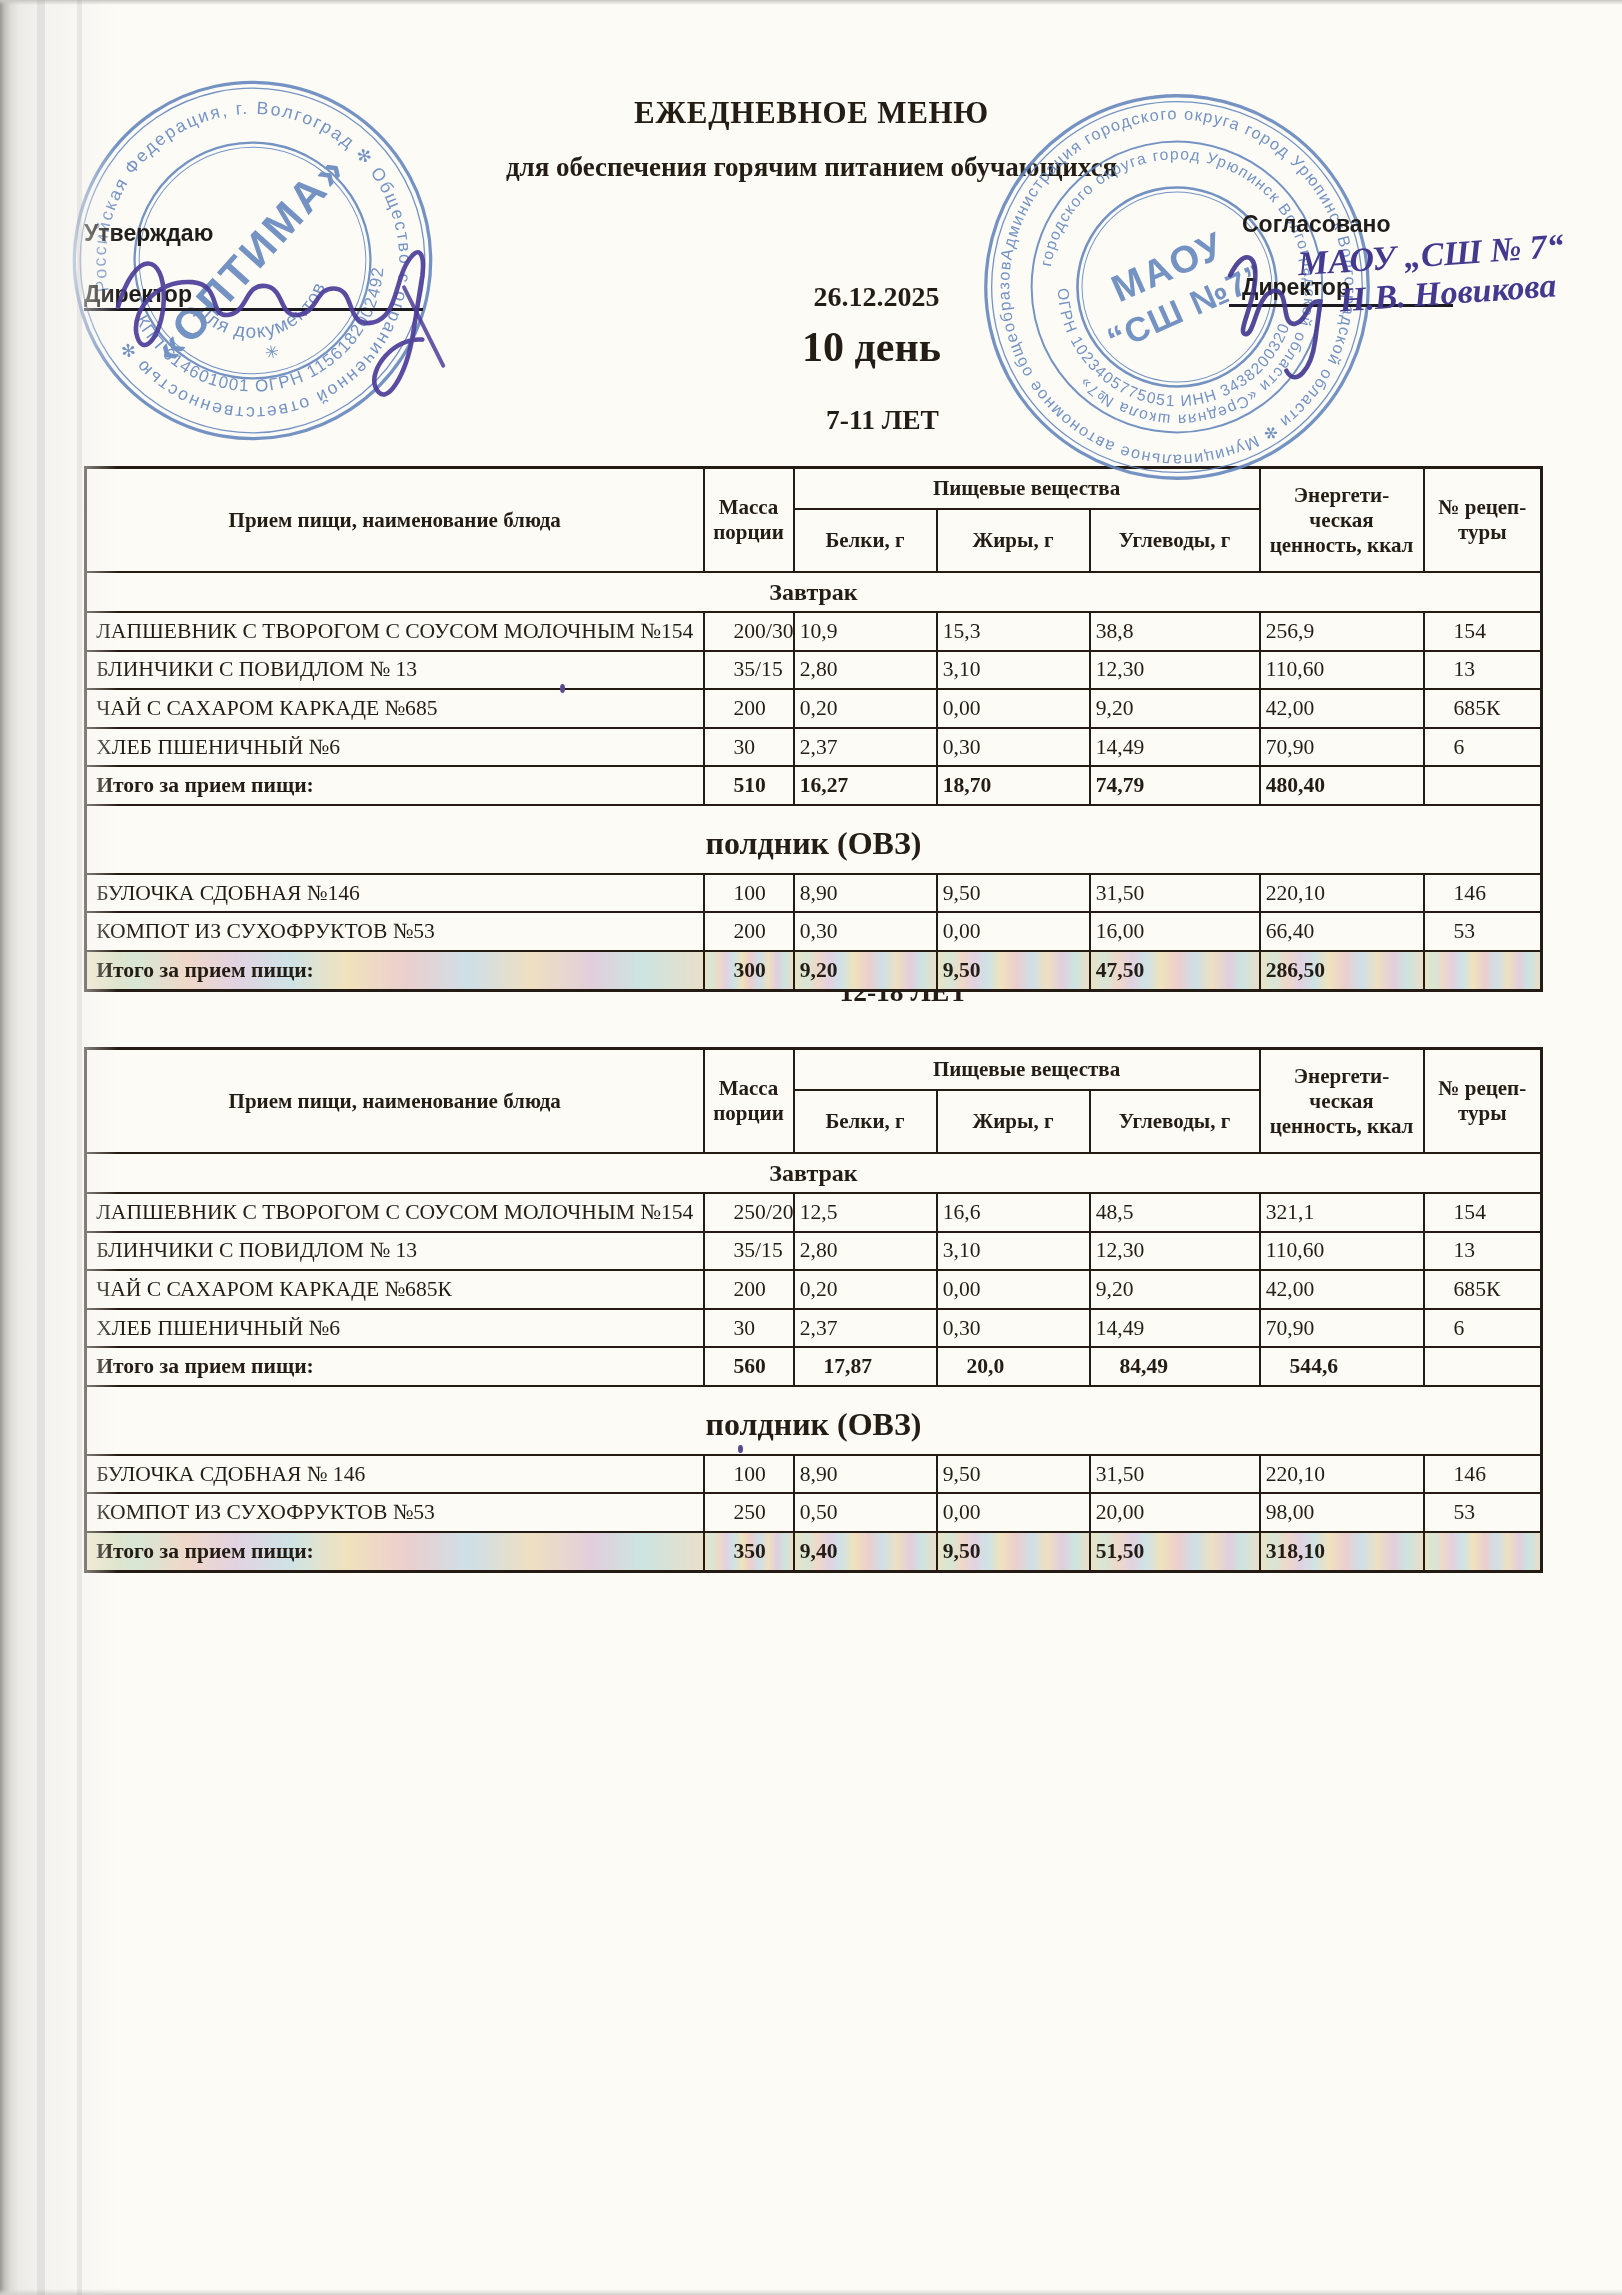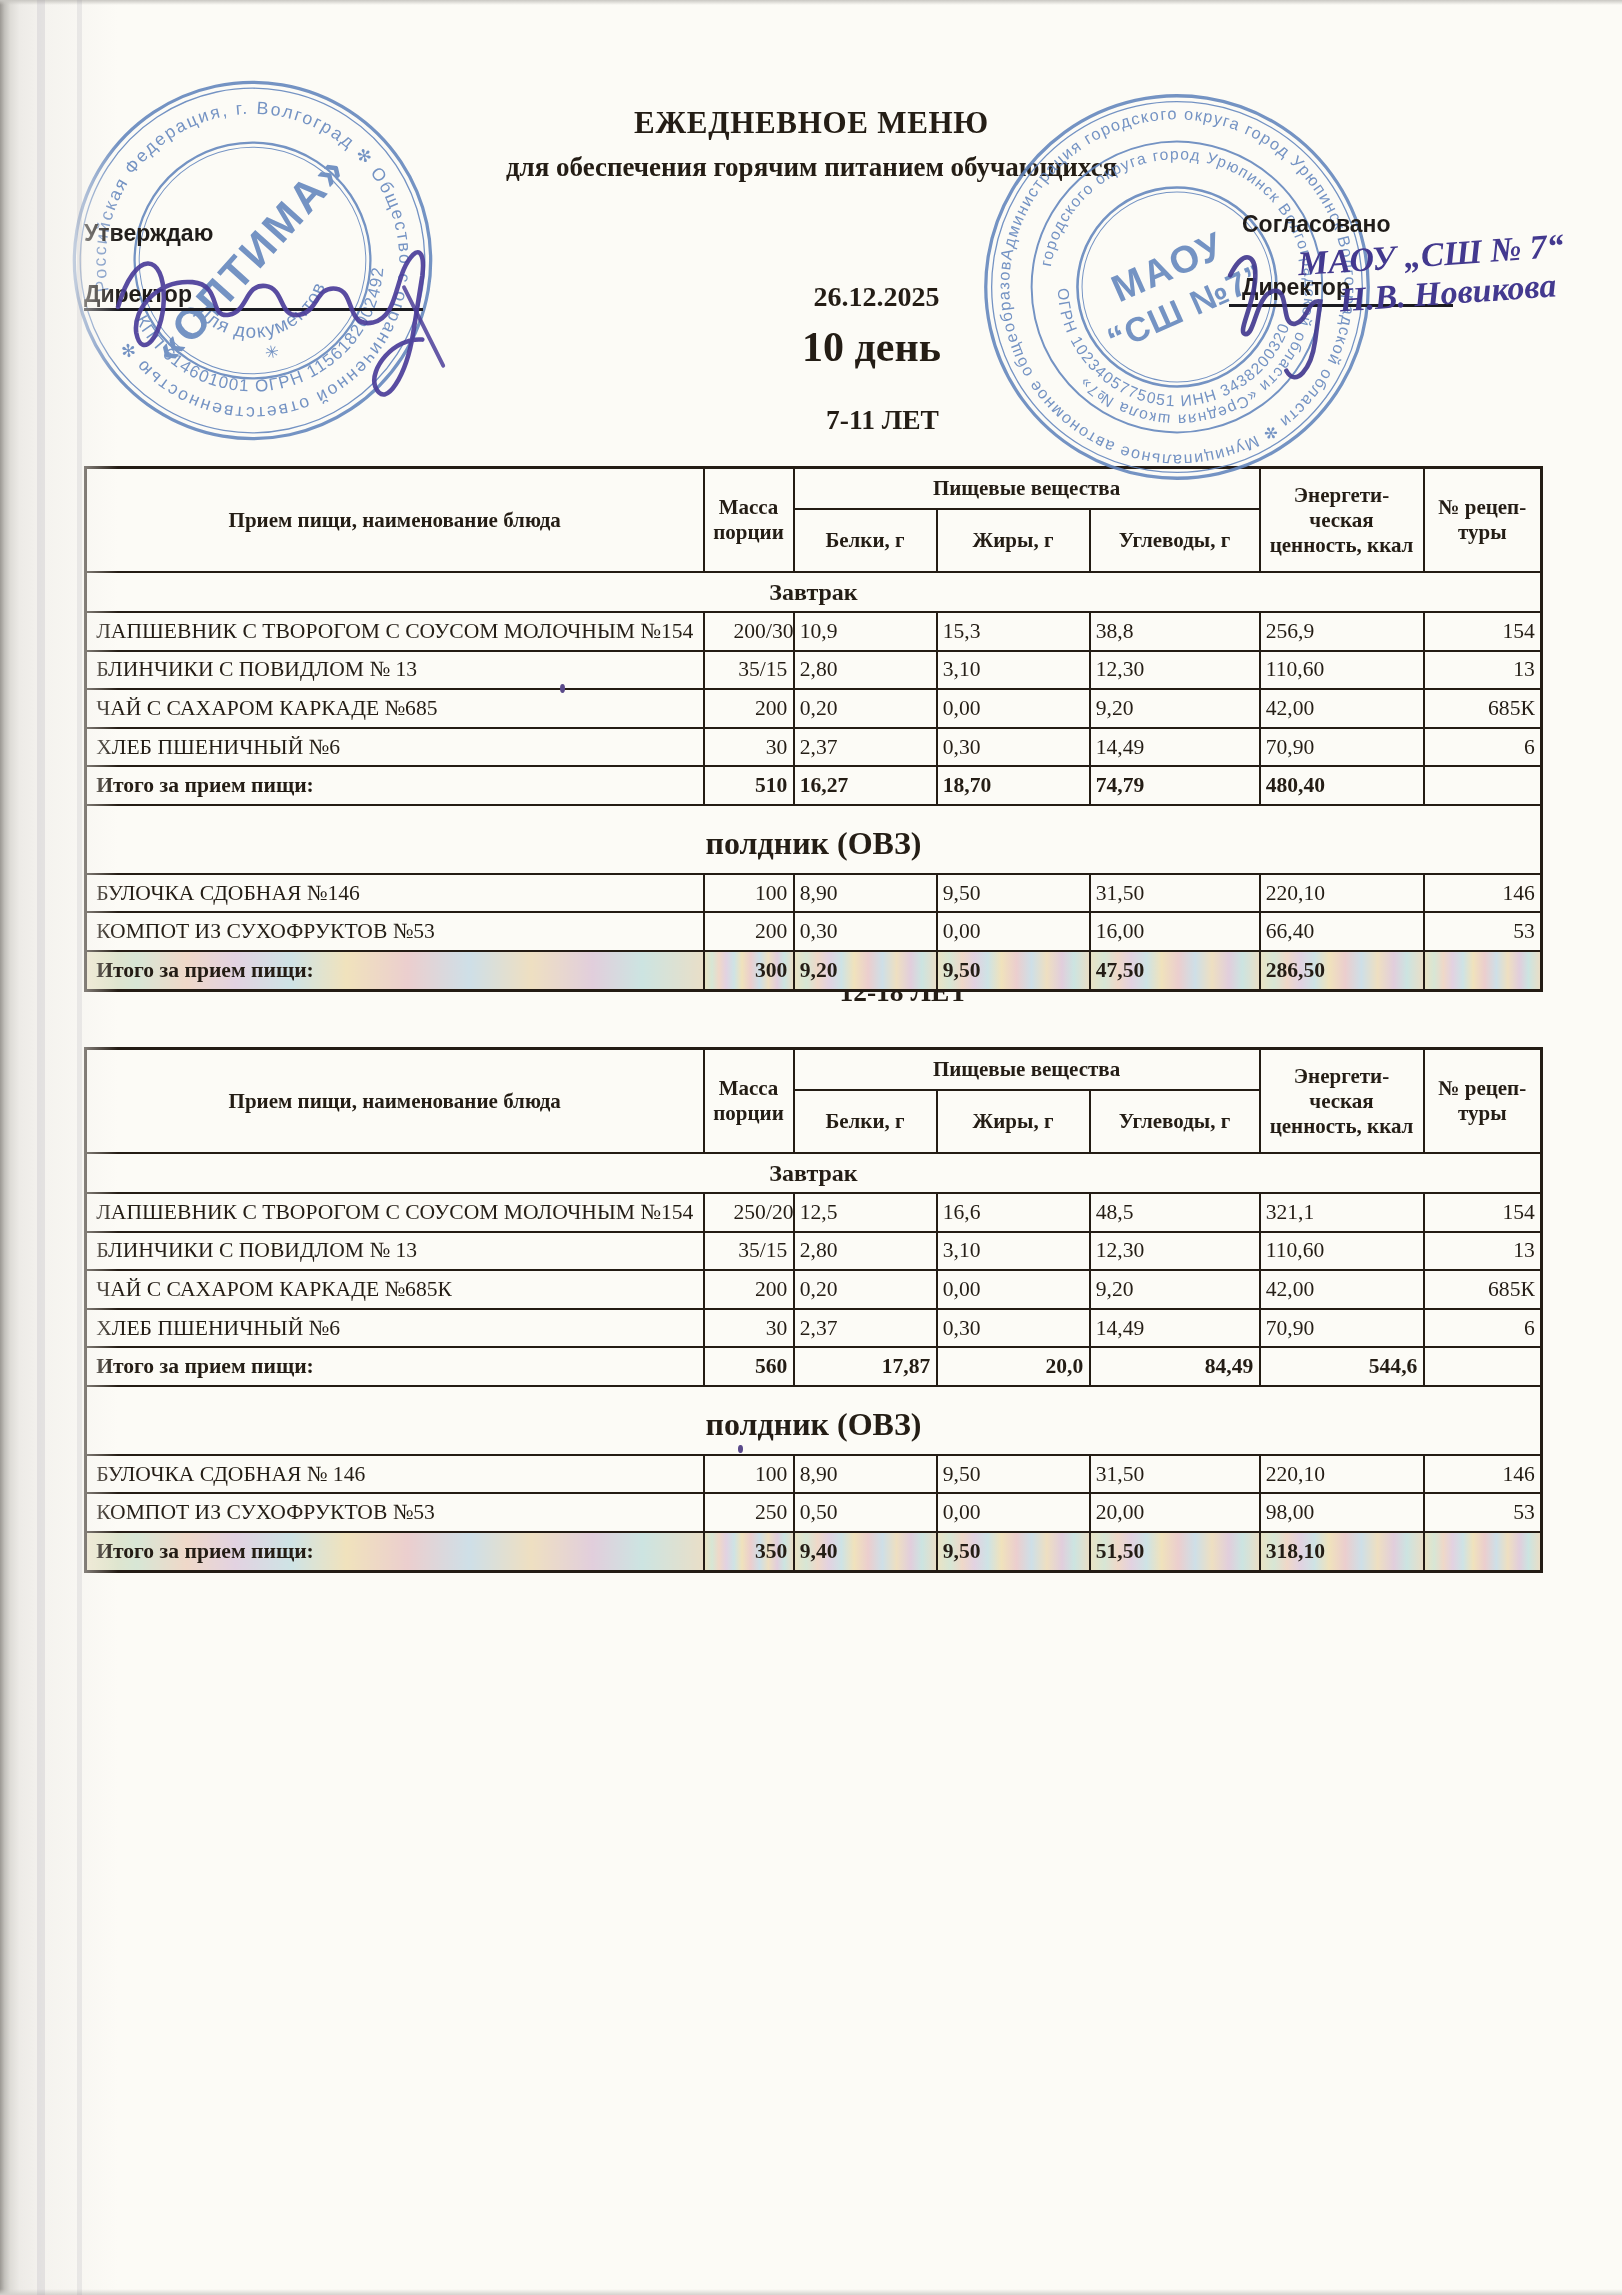--- a/index.html
+++ b/index.html
@@ -11,21 +11,21 @@
   
   .scan-left{position:absolute;left:0;top:0;bottom:0;width:118px;z-index:5;pointer-events:none;
     background:linear-gradient(90deg,#9b9893 0px,#c2c0bb 4.6px,#dedcd7 10.5px,#edebe7 19.6px,#f5f3ef 46px,rgba(250,249,245,0) 118px);}
   .scan-streak{position:absolute;top:0;bottom:0;z-index:6;pointer-events:none;}
   .s1{left:37px;width:7.9px;background:rgba(168,166,176,.22);}
   .s2{left:77px;width:4.6px;background:rgba(150,148,160,.16);}
   .scan-top{position:absolute;left:0;right:0;top:0;height:5.2px;background:linear-gradient(#c9c7c2,rgba(250,249,245,0));z-index:5;}
   .scan-bottom{position:absolute;left:0;right:0;bottom:0;height:6.5px;background:linear-gradient(rgba(250,249,245,0),#d4d2cd);z-index:5;}
 
   .title{position:absolute;left:0;width:1623px;text-align:center;font-weight:bold;}
-  .t-main{top:105px;font-size:31px;letter-spacing:0.7px;text-align:center;}
+  .t-main{top:95px;font-size:31px;letter-spacing:0.7px;text-align:center;}
   .t-sub{top:152px;font-size:27px;}
   .t-date{top:281px;font-size:28px;transform:translateX(65px);}
   .t-day{top:323px;font-size:42px;transform:translateX(60px);}
   .t-age1{top:404px;font-size:27.5px;transform:translateX(71px);}
   .t-age2{top:976px;font-size:27.5px;transform:translateX(92px);}
 
   .sig-label{position:absolute;font-family:"Liberation Sans",sans-serif;font-weight:bold;font-size:23px;color:#201c19;z-index:4;}
   .u-head{left:84px;top:220px;}
   .u-role{left:84px;top:281px;}
   .s-head{left:1242px;top:211px;}
@@ -51,21 +51,21 @@
   .tw2{top:1047px;}
   table.menu-table{border-collapse:collapse;table-layout:fixed;width:1455px;
     border:3.3px solid #241c14;}
   .menu-table th,.menu-table td{border:2px solid #241c14;overflow:hidden;}
   .menu-table th{font-weight:bold;font-size:21px;text-align:center;vertical-align:middle;padding:2.6px 5.2px;}
   .menu-table thead tr+tr th{height:56px;}
   .menu-table thead tr:first-child th{height:34px;}
   .menu-table td{height:34px;font-size:21.6px;vertical-align:middle;padding:1.3px 5.2px;}
   td.name{text-align:left;padding-left:9.2px;}
   td.num{text-align:left;padding-right:24px;}
-  td.ctr{text-align:right;padding-left:29px;}
+  td.ctr{text-align:left;padding-left:29px;}
   tr.band td{height:35px;text-align:center;font-weight:bold;font-size:24px;border-left:none;border-right:none;}
   tr.band-snack td{height:55px;font-size:32px;padding-top:10.5px;}
   tr.total td{font-weight:bold;}
   tr.hl td{background:linear-gradient(90deg,#e9e3c5 0%,#d7e6d5 8%,#efd8c8 16%,#e2d2e1 24%,#cee3e5 33%,#f0e2bc 42%,#ebcece 52%,#cedfe7 62%,#eedfc1 72%,#e1cedc 82%,#cce4e1 90%,#e9dec7 100%);}
   .speck{position:absolute;background:#5a4a8a;border-radius:50%;z-index:2;}
 </style>
 </head>
 <body>
 
 <div class="page">

